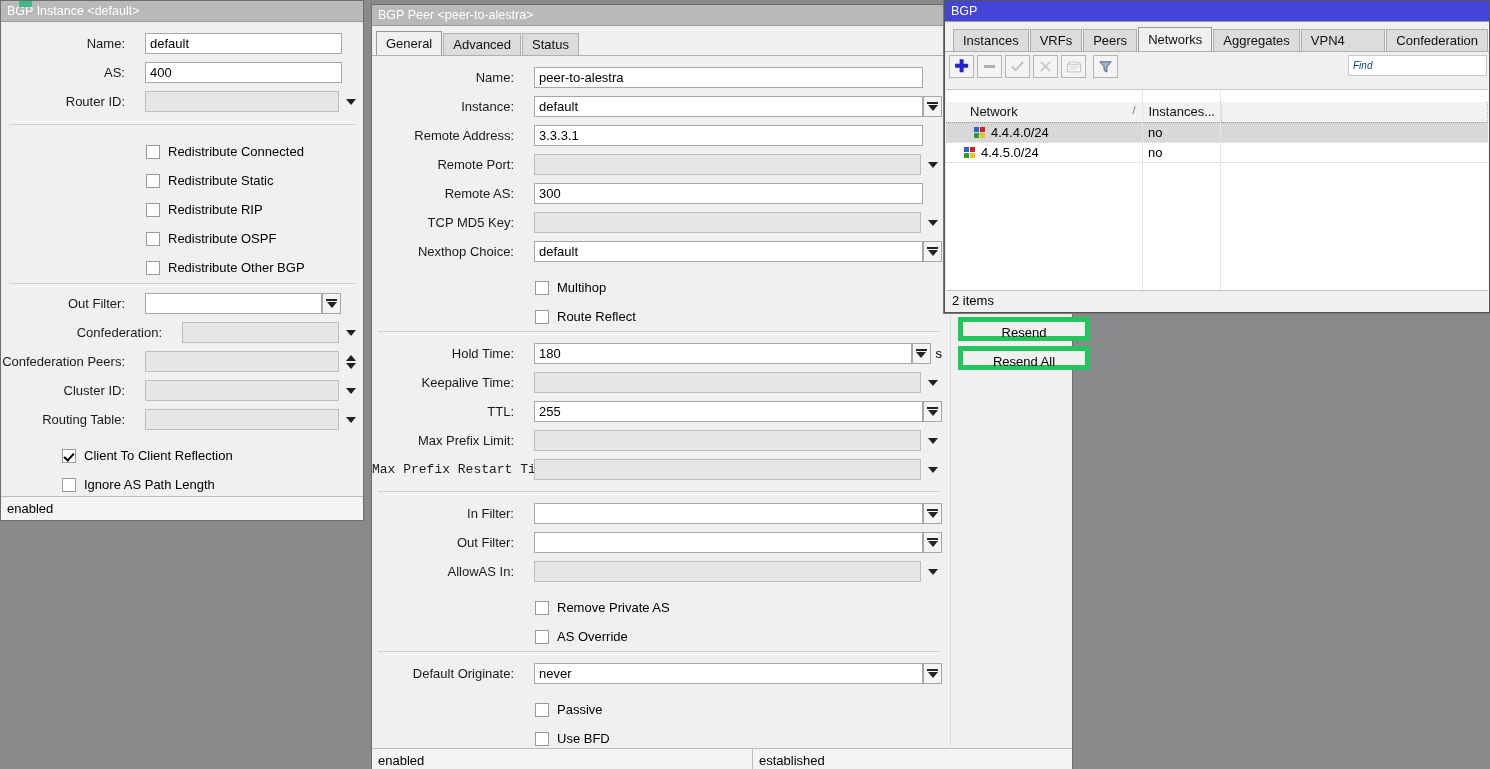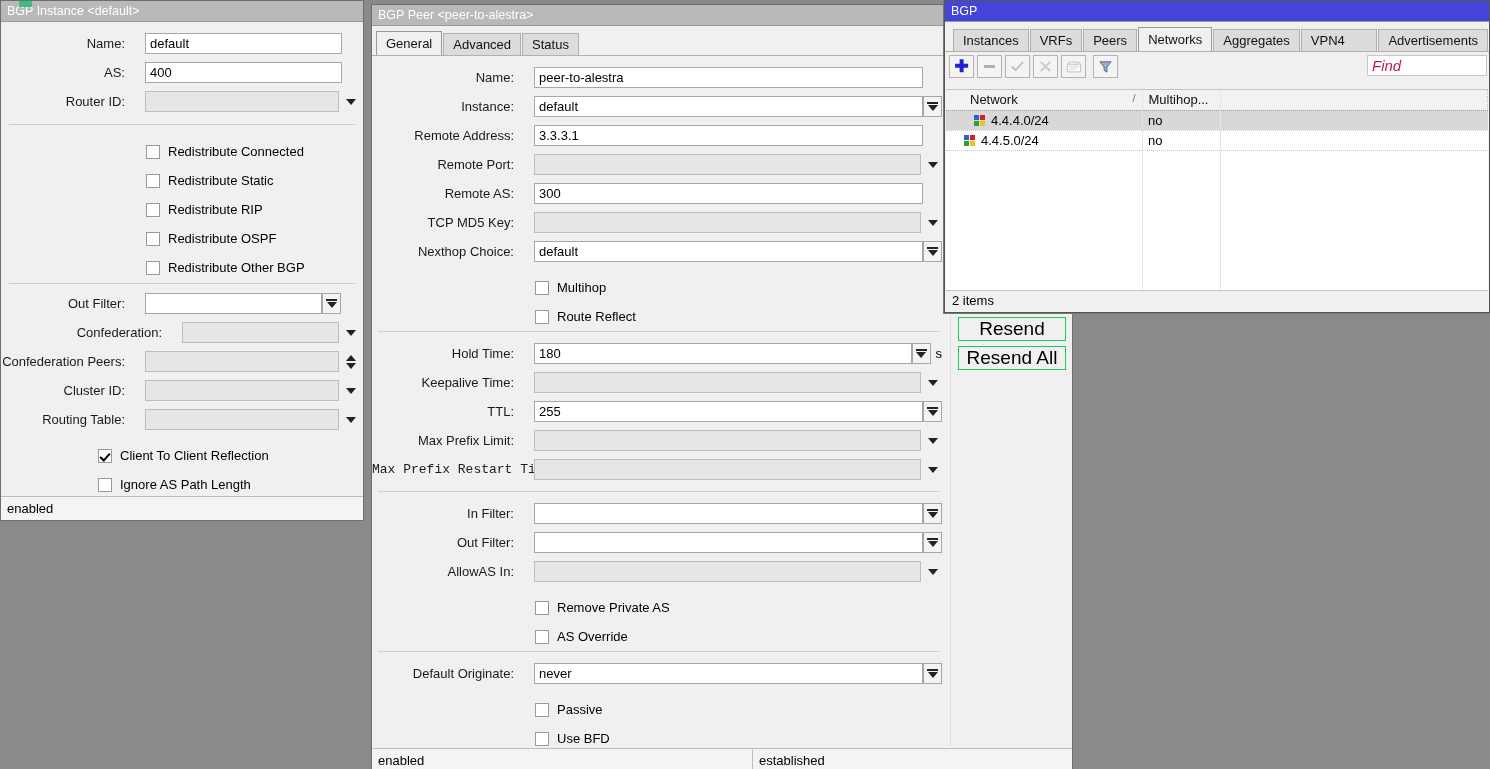--- a/index.html
+++ b/index.html
@@ -113,27 +113,27 @@
   .tbtn {
     width: 25px; height: 23px; margin-right: 3px;
     border: 1px solid #b4b4b4; background: #f4f4f4;
     display: flex; align-items: center; justify-content: center;
     position: relative;
   }
   .plus { color: #2222cc; font-weight: bold; font-size: 17px; line-height: 1; }
   .minus { width: 11px; height: 3px; background: #b0b0b0; }
   .find {
     position: absolute; right: 2px; top: 3px;
-    width: 120px; height: 21px;
+    width: 139px; height: 21px;
     border: 1px solid #c9c9c9; background: #ffffff;
-    color: #be185d; font-style: italic; font-size: 15px;
+    color: #0c4a6e; font-style: italic; font-size: 10px;
     padding: 0 4px; line-height: 19px; overflow: hidden;
   }
 
-  table.grid { width: 100%; border-collapse: collapse; background: #ffffff; }
+  table.grid { width: 100%; border-collapse: collapse; background: #ffffff; margin-top: 12px; }
   table.grid th {
     text-align: left; font-weight: normal; font-size: 13px;
     background: #f2f2f2; border-bottom: 1px dotted #9a9a9a;
     border-right: 1px dotted #b4b4b4;
     height: 20px; padding: 0 6px; color: #111;
     position: relative;
   }
   table.grid th .sortmark { position: absolute; right: 6px; color: #777; font-size: 11px; }
   table.grid td {
     font-size: 13px; height: 20px; padding: 0 6px;
@@ -150,23 +150,23 @@
   .griditems {
     position: absolute; left: 1px; right: 1px; bottom: 1px;
     height: 21px; line-height: 20px;
     background: #f0f0f0; border-top: 1px solid #c4c4c4;
     font-size: 13px; padding: 0 6px;
   }
 
   
   .btncol { position: absolute; display: flex; flex-direction: column; gap: 5px; }
   .dlgbtn {
-    width: 108px; height: 24px;
-    border: 1px solid #22c55e; background: #f0f0f0;
-    font-size: 19px; text-align: center; line-height: 22px;
+    width: 132px; height: 24px;
+    border: 5px solid #22c55e; background: #f0f0f0;
+    font-size: 13px; text-align: center; line-height: 22px;
   }
   .greenchip { position: absolute; left: 18px; top: 0; width: 13px; height: 6px; background: #3fba87; }
 </style>
 </head>
 <body>
 
 <div class="desktop">
 
   <div class="win" style="left:0px; top:0px; width:364px; height:521px;">
     <div class="greenchip"></div>
@@ -274,21 +274,21 @@
       <div class="row">
         <div class="lbl" style="width:144px;">Routing Table:</div>
         <div class="fieldwrap" style="padding-right:4px;">
           <div class="field disabled"></div>
           <div class="arw">
             <span class="tri-down"></span>
           </div>
         </div>
       </div>
 
-      <div style="padding-left:97px;">
+      <div style="padding-left:61px;">
         <div class="chkrow">
           <span class="chk checked"></span>
           <span class="chklabel">Client To Client Reflection</span>
         </div>
         <div class="chkrow">
           <span class="chk"></span>
           <span class="chklabel">Ignore AS Path Length</span>
         </div>
       </div>
     </div>
@@ -539,21 +539,21 @@
   <div class="win" style="left:944px; top:0px; width:546px; height:313px; border-color:#555; box-shadow:0 0 0 1px #777;">
     <div class="titlebar active">BGP</div>
 
     <div class="bgpwin-tabs" style="margin-top:4px;">
       <div class="tab">Instances</div>
       <div class="tab">VRFs</div>
       <div class="tab">Peers</div>
       <div class="tab active">Networks</div>
       <div class="tab">Aggregates</div>
       <div class="tab">VPN4 Routes</div>
-      <div class="tab">Advertisements</div>
+      <div class="tab">Confederation</div>
     </div>
     <div class="tabline"></div>
 
     <div class="toolbar">
       <div class="tbtn">
         <span class="plus">✚</span>
       </div>
       <div class="tbtn">
         <span class="minus"></span>
       </div>
@@ -584,21 +584,21 @@
     </div>
 
     <div style="position:absolute; left:1px; right:1px; top:88px; bottom:22px; background:#ffffff; border-top:1px solid #c4c4c4; overflow:hidden;">
       <table class="grid">
         <thead>
           <tr>
             <th style="width:196px; padding-left:24px;">
               <span>Network</span>
               <span class="sortmark">/</span>
             </th>
-            <th style="width:78px;">Multihop...</th>
+            <th style="width:78px;">Instances...</th>
             <th></th>
           </tr>
         </thead>
         <tbody>
           <tr style="background:#d8d8d8;">
             <td style="padding-left:28px;">
               <span class="netcell">
                 <span class="neticon">
                   <i style="background:#2f5fd0"></i>
                     <i style="background:#d02020"></i>

